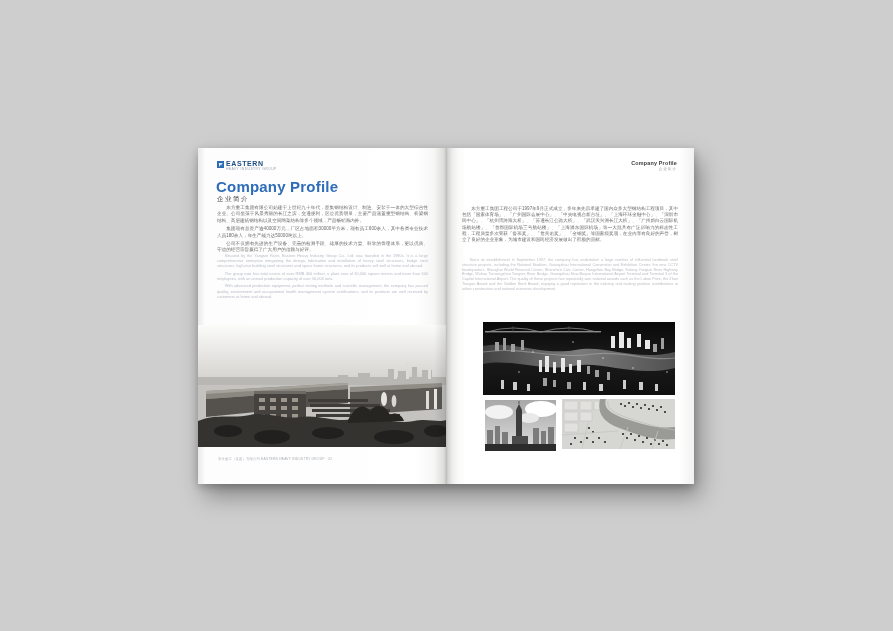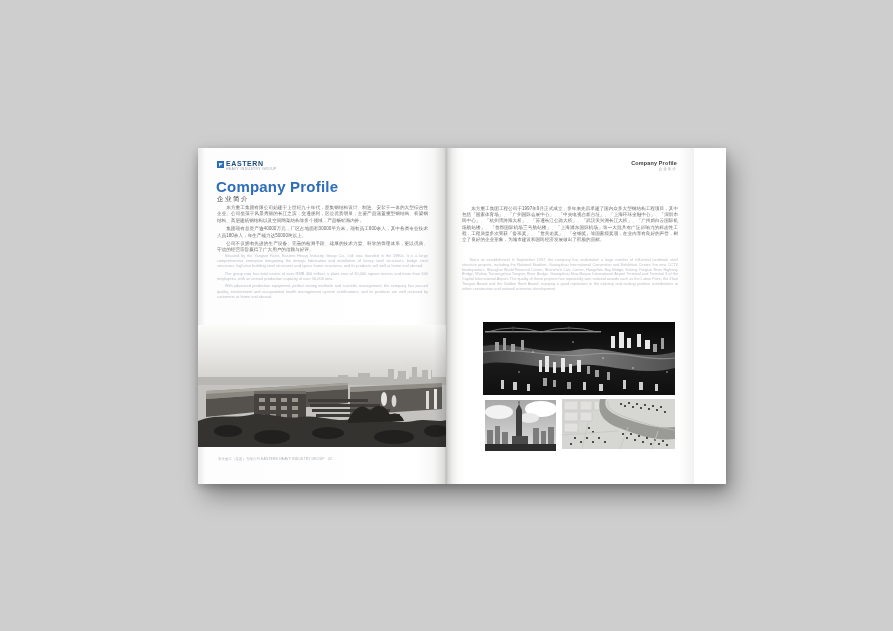--- a/index.html
+++ b/index.html
@@ -1,19 +1,19 @@
 <!DOCTYPE html>
 <html><head>
 <meta charset="utf-8">
 <style>
   html,body{margin:0;padding:0;}
   body{width:893px;height:631px;overflow:hidden;font-family:"Liberation Sans",sans-serif;}
   .stage{position:relative;width:893px;height:631px;background:#cecece;}
   .spread{position:absolute;left:198px;top:148px;width:496px;height:336px;
-          background:#ffffff;box-shadow:6px 12px 22px rgba(0,0,0,.34),0 3px 8px rgba(0,0,0,.22);padding-left:32px;}
+          background:#ffffff;box-shadow:6px 12px 22px rgba(0,0,0,.34),0 3px 8px rgba(0,0,0,.22);}
   .page{position:absolute;top:0;height:336px;width:248px;overflow:hidden;}
   .page.left{left:0;background:linear-gradient(to right,#e9e9e9 0,#fdfdfd 3%,#ffffff 88%,#f2f2f1 99%,#e4e4e3 100%);}
   .page.right{left:248px;background:linear-gradient(to right,#dcdcdb 0,#f6f6f5 2.5%,#ffffff 8%,#ffffff 94%,#f1f1f0 100%);}
   .spine{position:absolute;left:236px;top:0;width:24px;height:336px;pointer-events:none;
          background:linear-gradient(to right,rgba(0,0,0,0) 0,rgba(0,0,0,.10) 46%,rgba(0,0,0,.16) 50%,rgba(0,0,0,.07) 58%,rgba(0,0,0,0) 100%);}
 
   
   .logo{position:absolute;left:19px;top:12px;display:flex;align-items:flex-start;gap:2px;}
   .logo-mark{display:block;width:7px;height:7px;background:#2a6cb5;position:relative;margin-top:1px;}
   .logo-mark::after{content:"";position:absolute;left:1.5px;top:1.5px;width:4px;height:4px;background:#fff;

